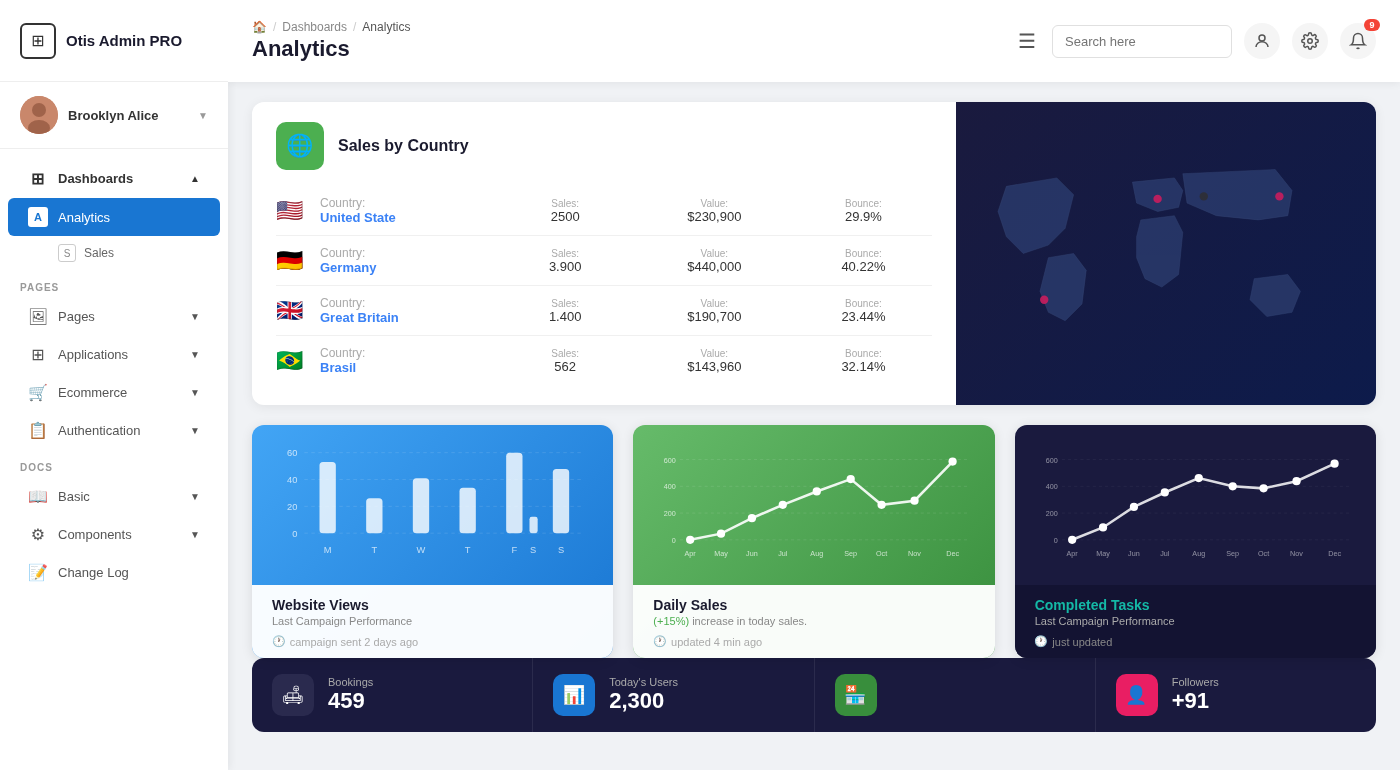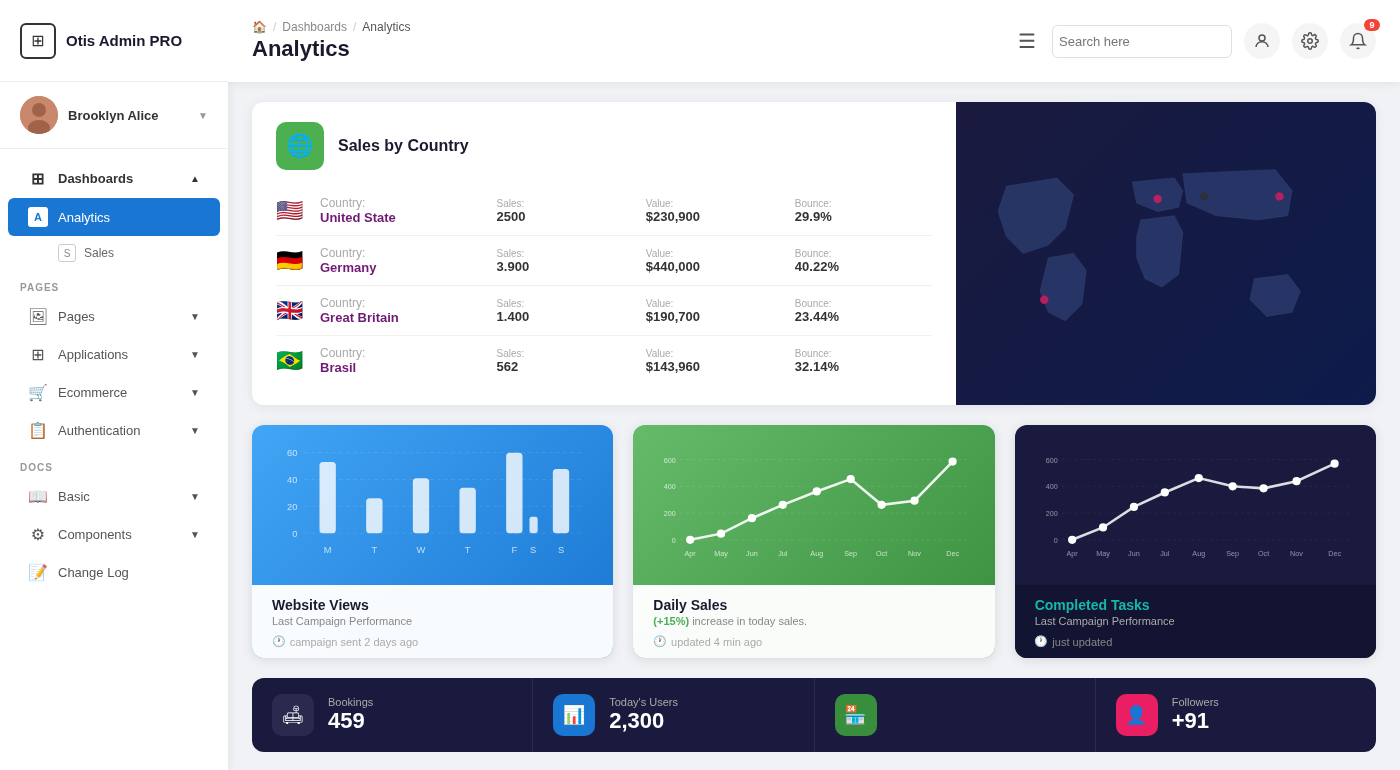--- a/index.html
+++ b/index.html
@@ -68,21 +68,21 @@
     }
     .header-left { flex: 1; }
     .breadcrumb { display: flex; align-items: center; gap: 6px; font-size: 12px; color: #888; margin-bottom: 2px; }
     .breadcrumb .sep { color: #ccc; }
     .breadcrumb .bc-link { color: #888; }
     .breadcrumb .bc-current { color: #555; }
     .page-title-h { font-size: 22px; font-weight: 700; color: #1a1a2e; }
     .header-menu-icon { font-size: 20px; color: #555; cursor: pointer; }
     .header-right { display: flex; align-items: center; gap: 12px; }
     .search-box {
-      border: 1px solid #e0e0e0; border-radius: 6px; padding: 8px 6px;
+      border: 1px solid #e0e0e0; border-radius: 6px; padding: 8px 12px;
       font-size: 13px; color: #aaa; width: 180px; outline: none; background: #fff;
     }
     .header-icon-btn {
       width: 36px; height: 36px; border-radius: 50%; background: #f5f5f5;
       display: flex; align-items: center; justify-content: center; cursor: pointer;
       font-size: 16px; color: #555; position: relative;
     }
     .notif-badge {
       position: absolute; top: -4px; right: -4px; background: #f44336;
       color: #fff; font-size: 9px; font-weight: 700; border-radius: 10px;
@@ -107,45 +107,45 @@
     .sales-title { font-size: 16px; font-weight: 700; color: #1a1a2e; }
     .country-table { width: 100%; }
     .country-row {
       display: flex; align-items: center; padding: 10px 0; border-bottom: 1px solid #f0f0f0;
       gap: 12px;
     }
     .country-row:last-child { border-bottom: none; }
     .flag { font-size: 22px; width: 32px; }
     .country-info { flex: 1.2; }
     .country-label { font-size: 12px; color: #aaa; }
-    .country-name { font-size: 13px; font-weight: 600; color: #701a75; }
-    .metric { flex: 1; }
+    .country-name { font-size: 13px; font-weight: 600; color: #3b82f6; }
+    .metric { flex: 1; text-align: center; }
     .metric-label { font-size: 10px; color: #aaa; }
-    .metric-val { font-size: 13px; font-weight: 700; color: #333; }
+    .metric-val { font-size: 13px; font-weight: 400; color: #333; }
     .sales-map {
       width: 420px; background: linear-gradient(135deg, #1a1a3e 0%, #0d1b4b 100%);
       position: relative; overflow: hidden; display: flex; align-items: center; justify-content: center;
     }
 
     
-    .charts-row { display: flex; gap: 20px; margin-bottom: 20px; }
+    .charts-row { display: flex; gap: 20px; }
     .chart-card { flex: 1; border-radius: 12px; overflow: hidden; box-shadow: 0 2px 12px rgba(0,0,0,0.1); }
     .chart-card-blue { background: linear-gradient(135deg, #42a5f5 0%, #1976d2 100%); }
     .chart-card-green { background: linear-gradient(135deg, #66bb6a 0%, #388e3c 100%); }
     .chart-card-dark { background: #1a1a3e; }
     .chart-canvas { padding: 16px 16px 4px; height: 160px; }
     .chart-footer { padding: 12px 20px 10px; background: rgba(255,255,255,0.97); }
     .chart-footer-dark { background: rgba(20,20,50,0.97); }
     .chart-footer-title { font-size: 14px; font-weight: 700; color: #1a1a2e; }
     .chart-footer-dark .chart-footer-title { color: #14b8a6; }
     .chart-footer-sub { font-size: 11px; color: #888; margin-top: 2px; }
     .chart-footer-dark .chart-footer-sub { color: #aaa; }
     .chart-footer-time { font-size: 11px; color: #aaa; margin-top: 8px; display: flex; align-items: center; gap: 4px; }
     .chart-footer-dark .chart-footer-time { color: #888; }
-    .highlight-text { color: #4caf50; font-weight: 700; }
+    .highlight-text { color: #4caf50; font-weight: 400; }
 
     
     .stats-row { display: flex; gap: 0; background: #1a1a3e; border-radius: 12px; overflow: hidden; }
     .stat-item { flex: 1; padding: 16px 20px; display: flex; align-items: center; gap: 14px; border-right: 1px solid rgba(255,255,255,0.08); }
     .stat-item:last-child { border-right: none; }
     .stat-icon { width: 42px; height: 42px; border-radius: 10px; display: flex; align-items: center; justify-content: center; font-size: 18px; color: #fff; }
     .stat-icon-dark { background: #2a2a4e; }
     .stat-icon-blue { background: #1976d2; }
     .stat-icon-green { background: #388e3c; }
     .stat-icon-pink { background: #e91e63; }

